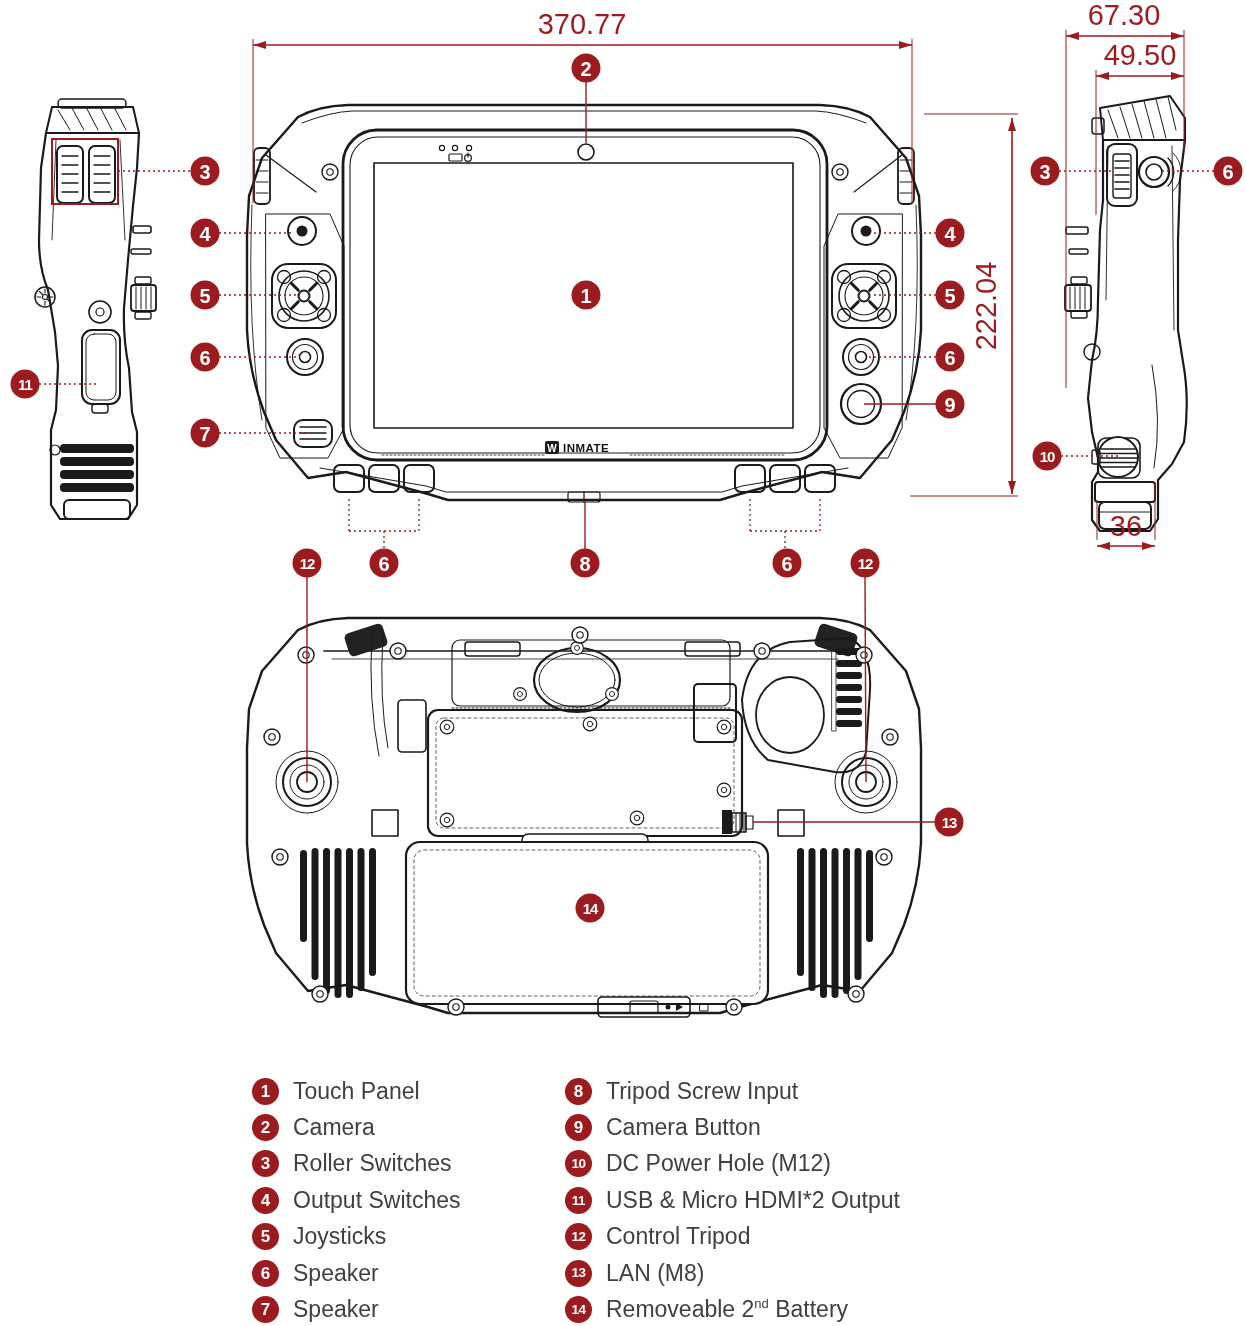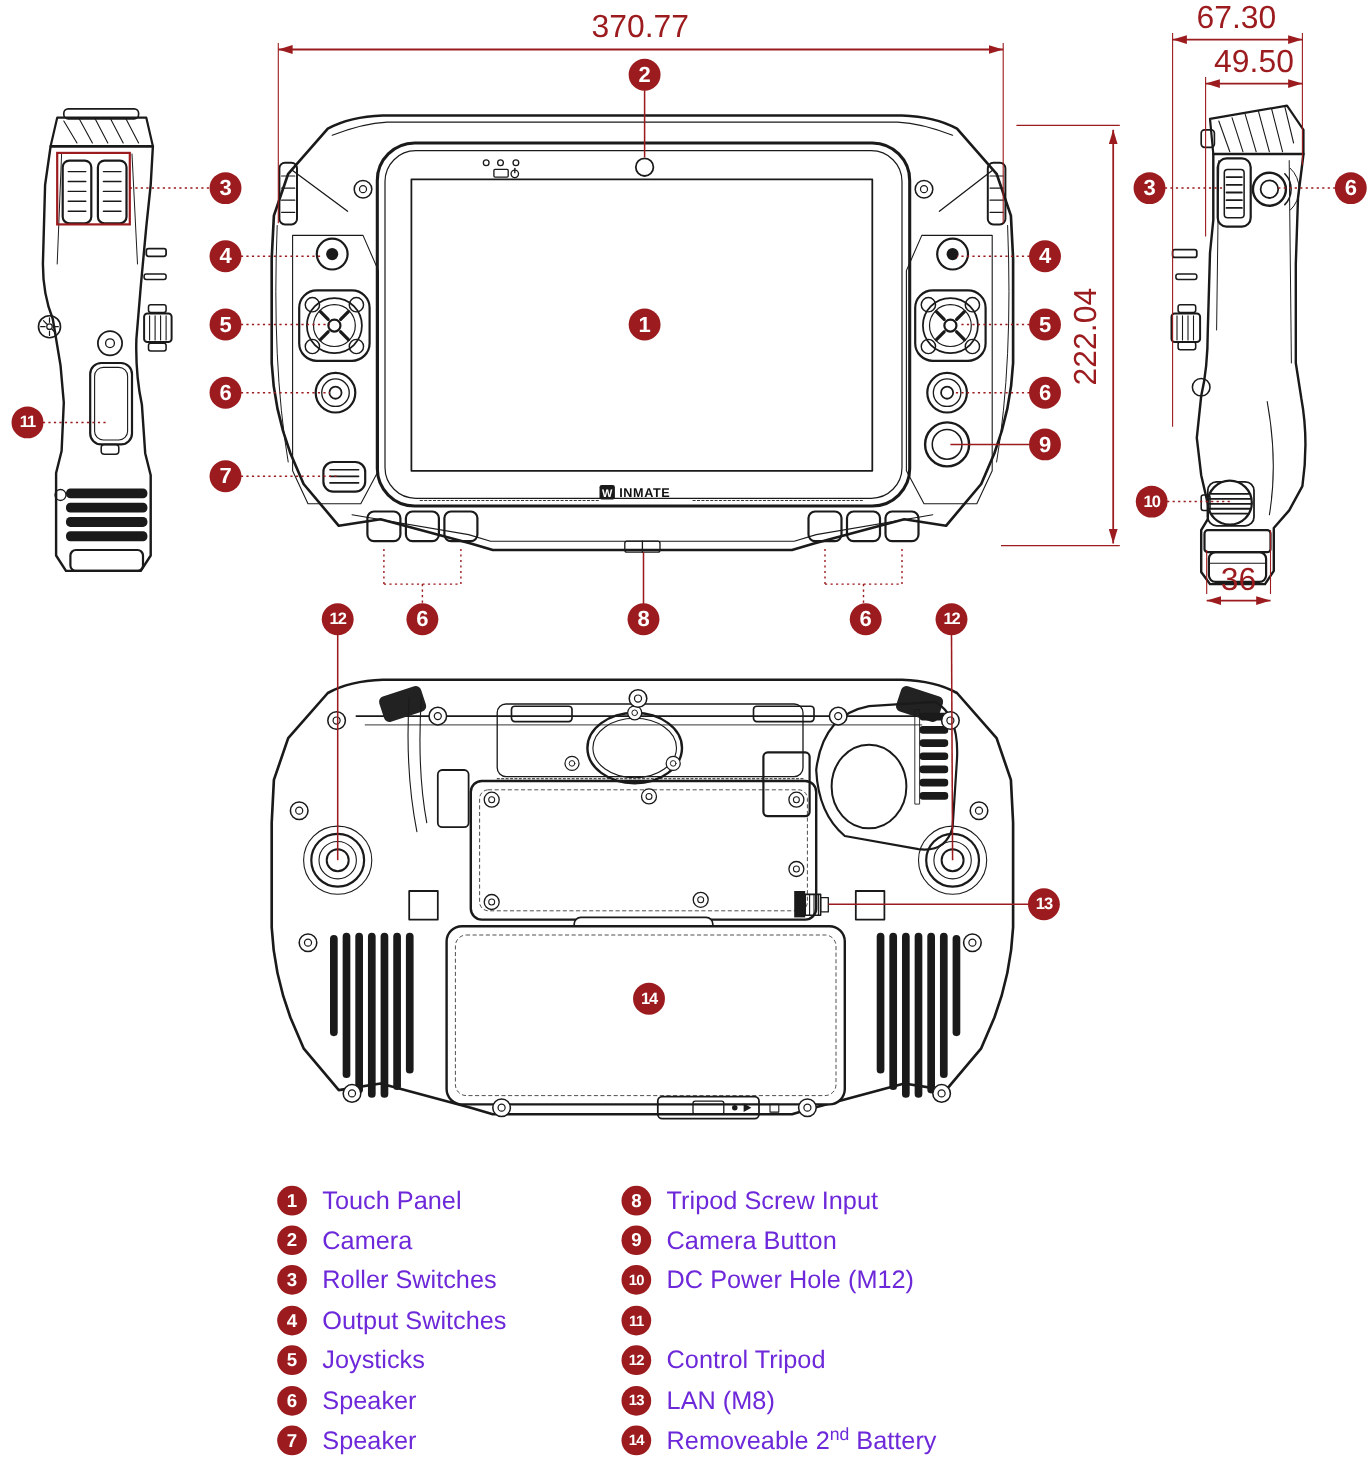--- a/index.html
+++ b/index.html
@@ -20,22 +20,22 @@
   .leg-col{position:absolute;top:0;display:flex;flex-direction:column;}
   .leg-col.l{left:252px;}
   .leg-col.r{left:565px;}
   .leg-row{display:flex;align-items:center;height:36.4px;gap:14px;}
   .badge{
     width:27px;height:27px;border-radius:50%;background:var(--accent);color:#fff;
     display:flex;align-items:center;justify-content:center;font-size:17px;font-weight:bold;
     flex:0 0 27px;line-height:1;
   }
   .badge.two{font-size:13.5px;letter-spacing:-0.5px;}
-  .leg-label{font-size:23px;color:#6d28d9;white-space:nowrap;}
-  .leg-label sup{font-size:16px;}
+  .leg-label{font-size:23px;color:#404040;white-space:nowrap;}
+  .leg-label sup{font-size:13px;}
 </style>
 </head>
 <body>
 
 <div class="canvas" style="--accent: #9b1b1e;">
 
 <svg width="1246" height="1326" viewBox="0 0 1246 1326">
   <defs>
     <marker id="arr" markerWidth="14" markerHeight="8" refX="13" refY="4" orient="auto-start-reverse" markerUnits="userSpaceOnUse">
       <path d="M0,0 L13,4 L0,8 Z" fill="#9b1b1e"></path>
@@ -477,20 +477,21 @@
         <div class="leg-row">
           <span class="badge">9</span>
           <span class="leg-label">Camera Button</span>
         </div>
         <div class="leg-row">
           <span class="badge two">10</span>
           <span class="leg-label">DC Power Hole (M12)</span>
         </div>
         <div class="leg-row">
           <span class="badge two">11</span>
+          <span class="leg-label">USB &amp; Micro HDMI*2 Output</span>
         </div>
         <div class="leg-row">
           <span class="badge two">12</span>
           <span class="leg-label">Control Tripod</span>
         </div>
         <div class="leg-row">
           <span class="badge two">13</span>
           <span class="leg-label">LAN (M8)</span>
         </div>
         <div class="leg-row">

